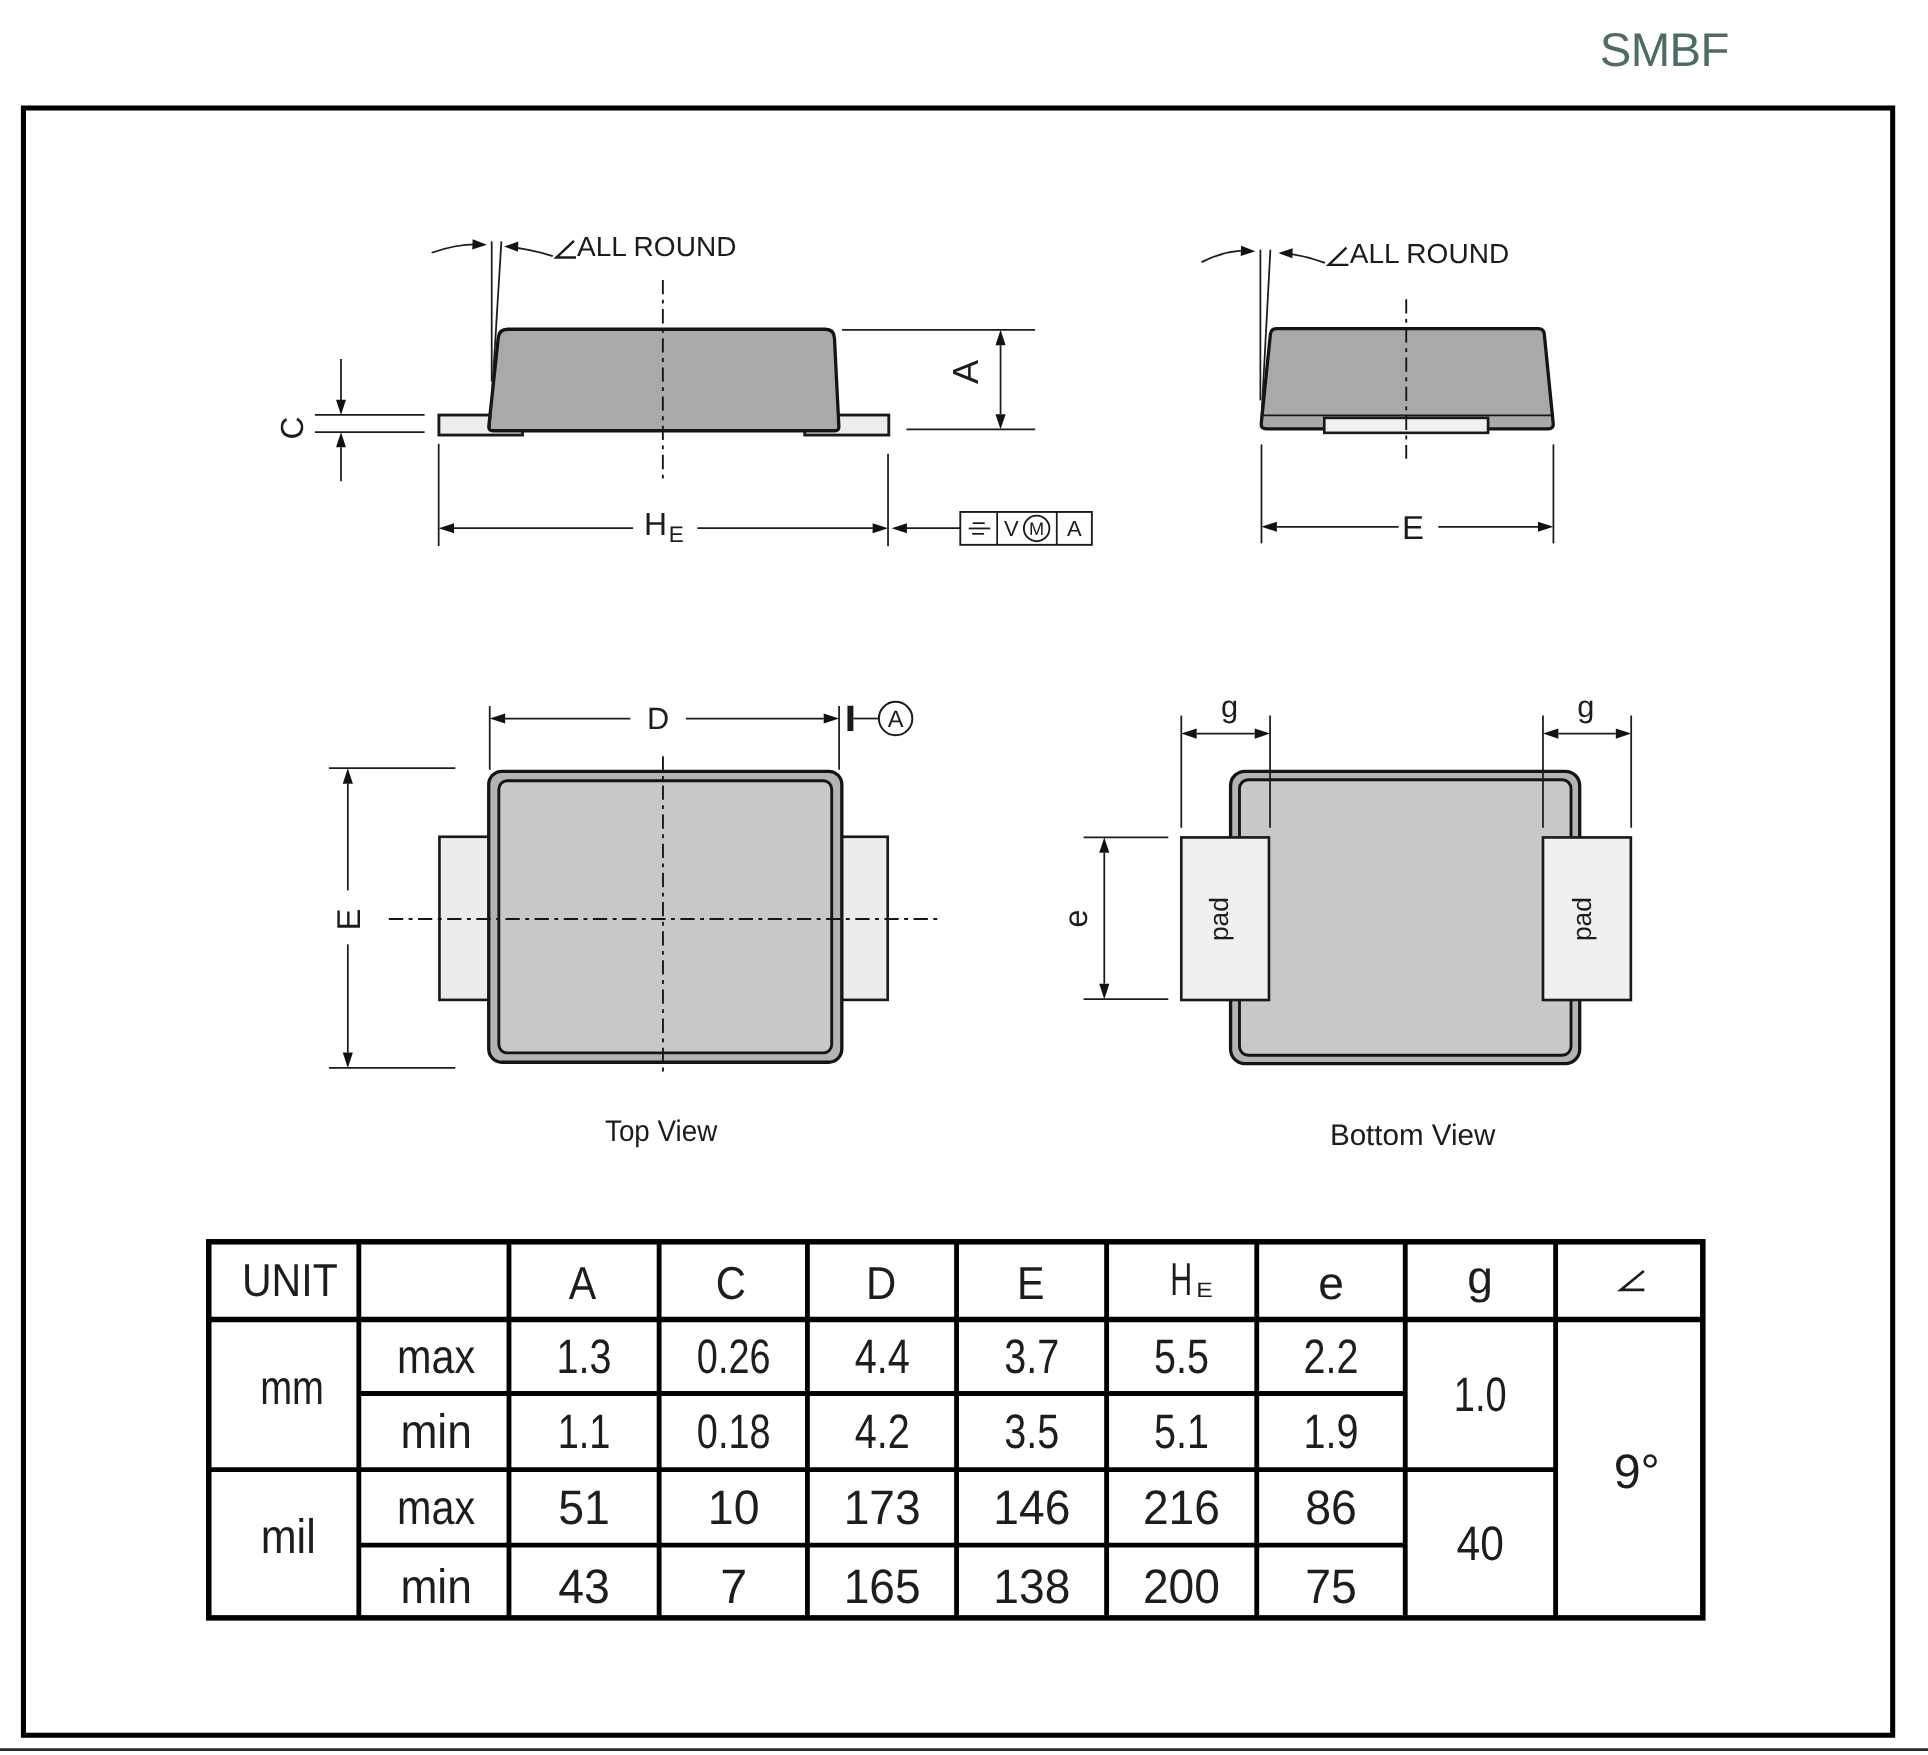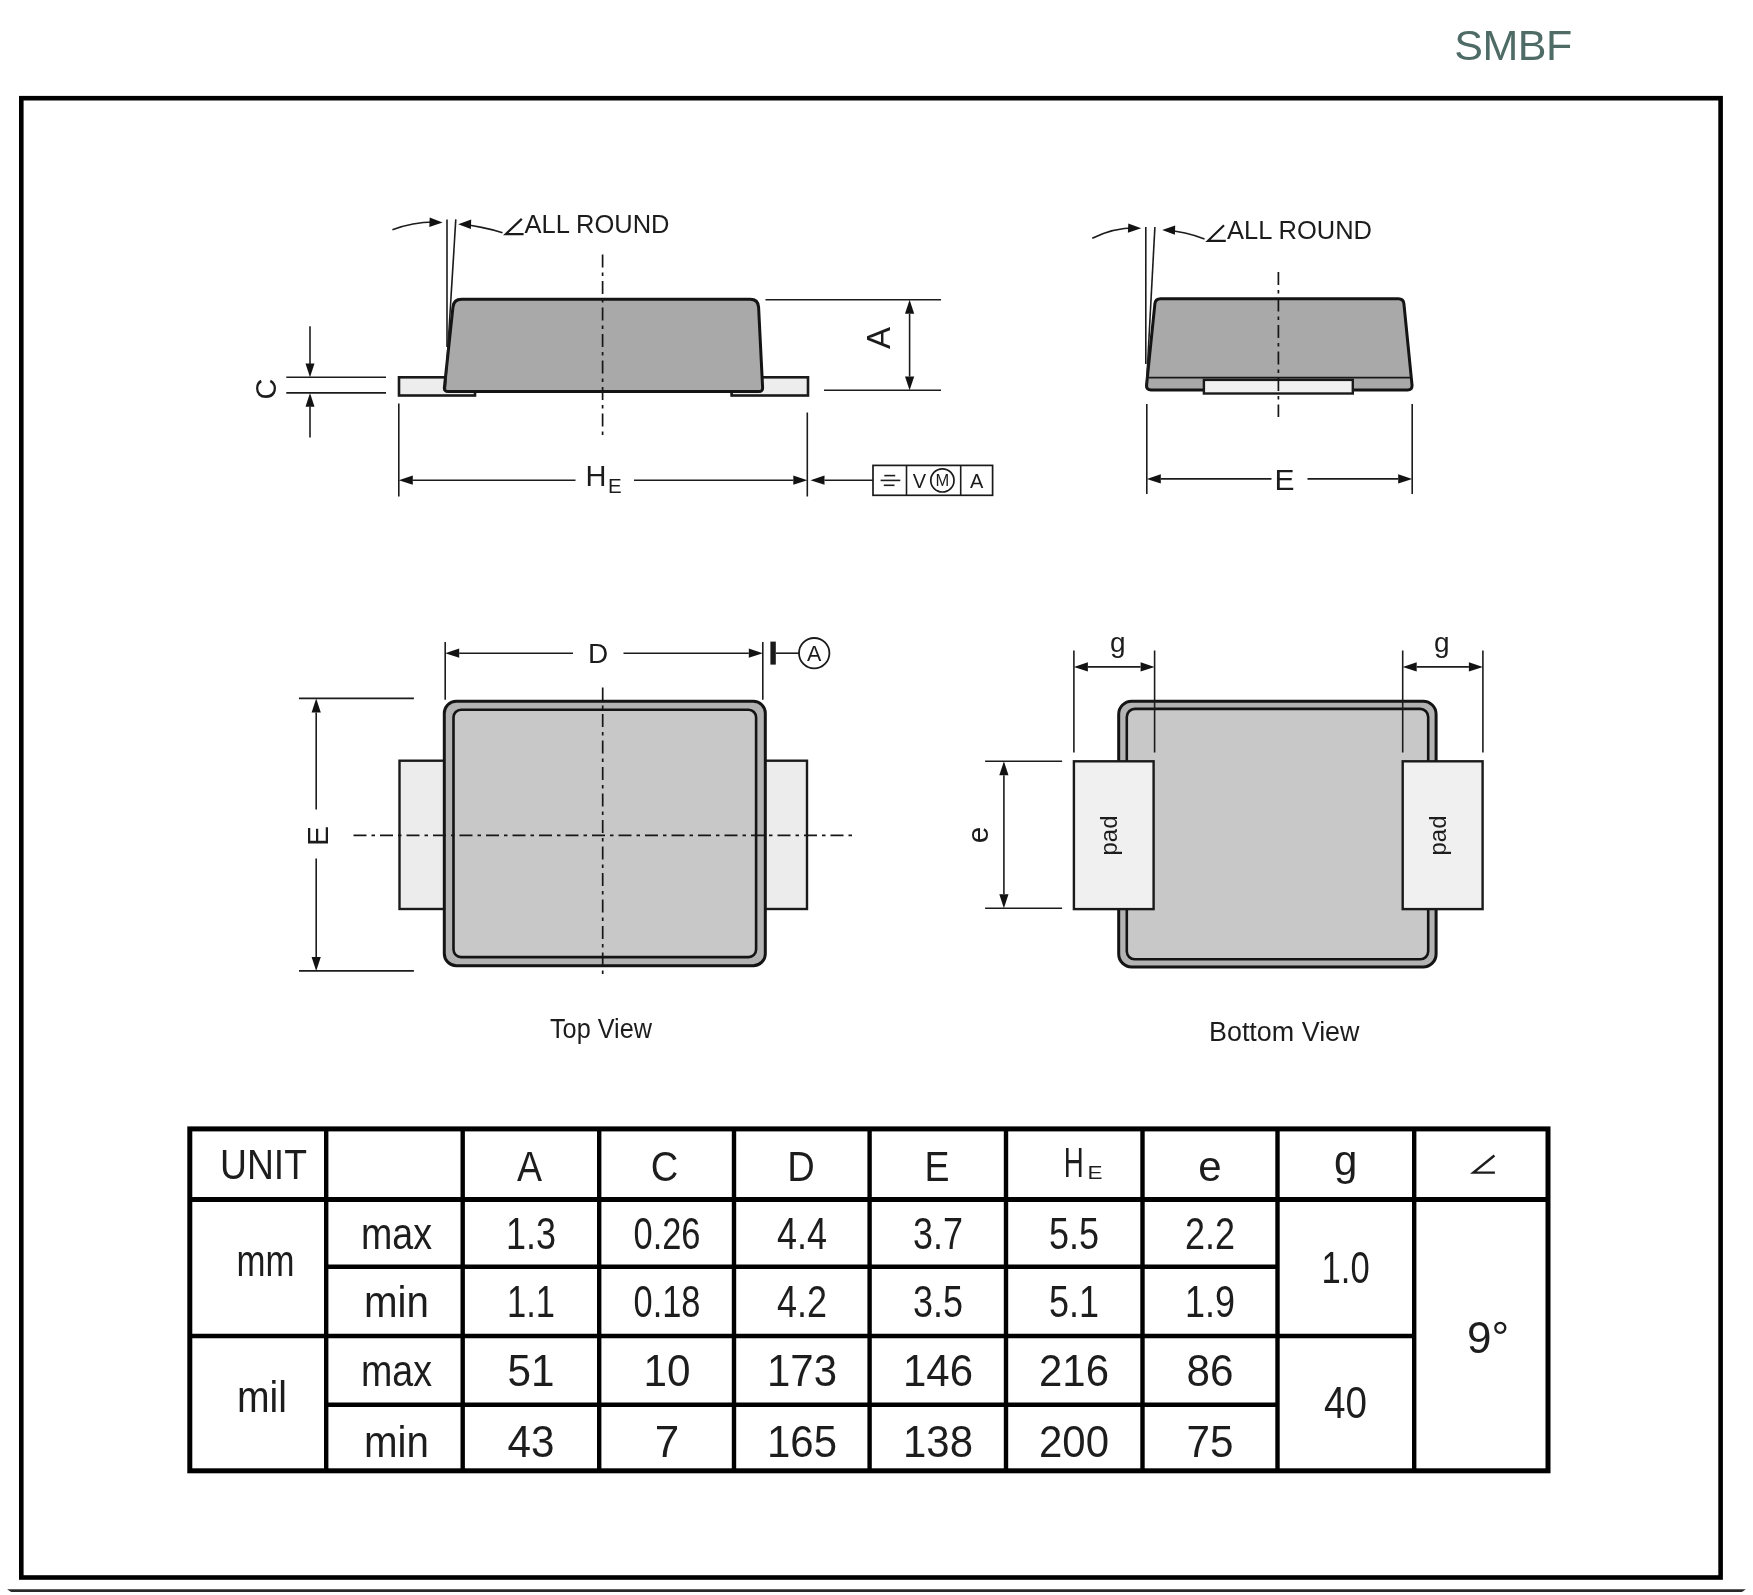--- a/index.html
+++ b/index.html
@@ -1,15 +1,15 @@
 <!DOCTYPE html>
 <html><head><meta charset="utf-8"><title>SMBF</title>
 <style>
 html,body{margin:0;padding:0;background:#ffffff;}
-#page{position:relative;width:1753px;height:1595px;background:#ffffff;overflow:hidden;font-family:"Liberation Sans",sans-serif;border-radius:22px;}
+#page{position:relative;width:1753px;height:1595px;background:#ffffff;overflow:hidden;font-family:"Liberation Sans",sans-serif;}
 svg{position:absolute;left:0;top:0;}
 svg text{font-family:"Liberation Sans",sans-serif;fill:#1c1c1c;}
 .thin{stroke:#1c1c1c;stroke-width:1.6;fill:none;}
 .cl{stroke:#161616;stroke-width:1.7;fill:none;stroke-dasharray:13 5 3.5 5;}
 .ar{fill:#121212;stroke:none;}
 .t25{font-size:25px;}
 .t27{font-size:27px;}
 .t29{font-size:29px;}
 .t30{font-size:30px;}
 .tm{text-anchor:middle;}

